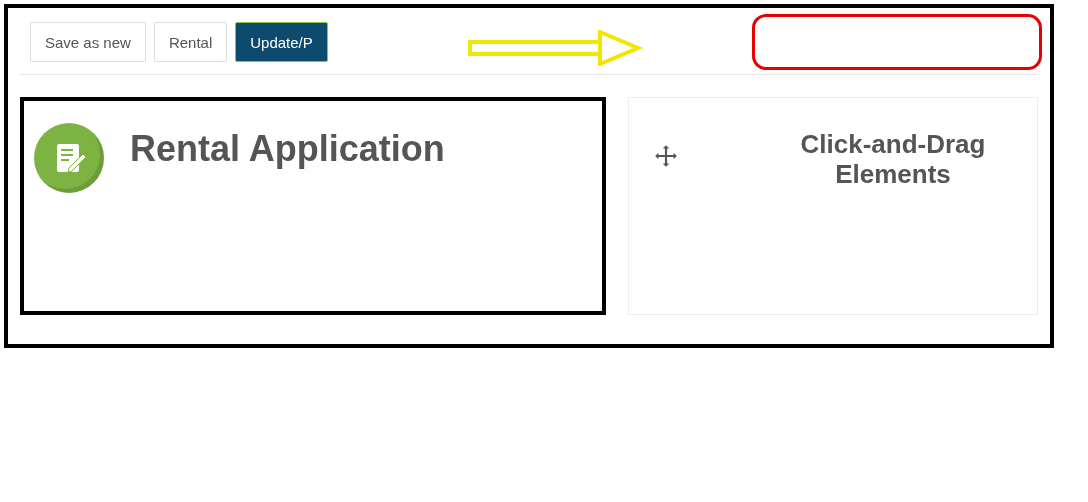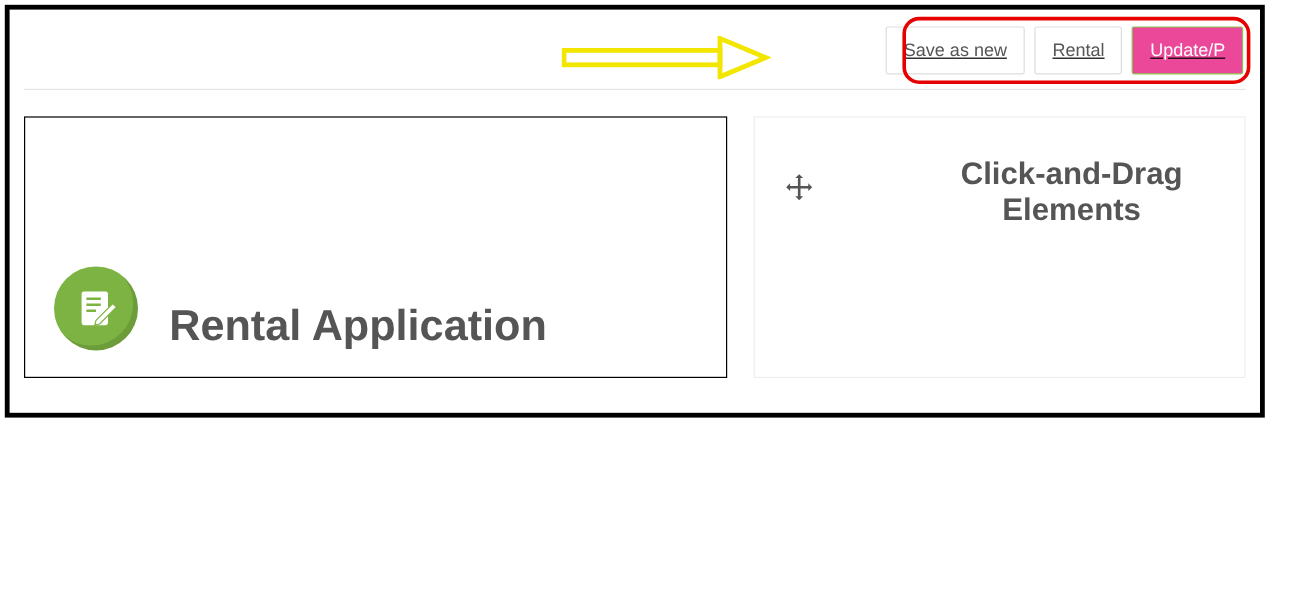--- a/index.html
+++ b/index.html
@@ -11,24 +11,22 @@
       width: 1050px;
       height: 344px;
       border: 4px solid #000;
       margin: 4px;
       position: relative;
       background: #fff;
       overflow: hidden;
     }
     .toolbar {
       display: flex;
-      justify-content: flex-end;
       padding: 14px 14px 12px 14px;
       position: relative;
-      text-decoration: underline;
     }
     .highlight-box {
       position: absolute;
       top: 6px;
       right: 8px;
       width: 290px;
       height: 56px;
       border: 3px solid #e60000;
       border-radius: 14px;
       pointer-events: none;
@@ -42,21 +40,21 @@
       padding: 0 14px;
       font-size: 15px;
       background: #fff;
       border: 1px solid #ddd;
       color: #555;
       cursor: pointer;
       margin-left: 8px;
       border-radius: 2px;
     }
     .btn-primary {
-      background: #ec4899;
+      background: #0c4a6e;
       border-color: #8bc34a;
       color: #fff;
     }
     .arrow-annotation {
       position: absolute;
       left: 460px;
       top: 22px;
       z-index: 4;
     }
     .divider {
@@ -65,24 +63,24 @@
       margin: 0 12px;
     }
     .content-row {
       display: flex;
       padding: 22px 12px 0 12px;
       gap: 22px;
       height: 240px;
     }
     .left-panel {
       flex: 1;
-      border: 1px solid #000000;
+      border: 4px solid #000000;
       display: flex;
-      align-items: flex-end;
-      padding: 22px 24px;
+      align-items: flex-start;
+      padding: 22px 10px;
       position: relative;
       overflow-y: scroll;
     }
     .left-panel::-webkit-scrollbar { width: 14px; }
     .left-panel::-webkit-scrollbar-thumb { background: #c1c1c1; border-radius: 2px; }
     .left-panel::-webkit-scrollbar-track { background: #f1f1f1; }
     .form-icon {
       width: 70px;
       height: 70px;
       border-radius: 50%;

